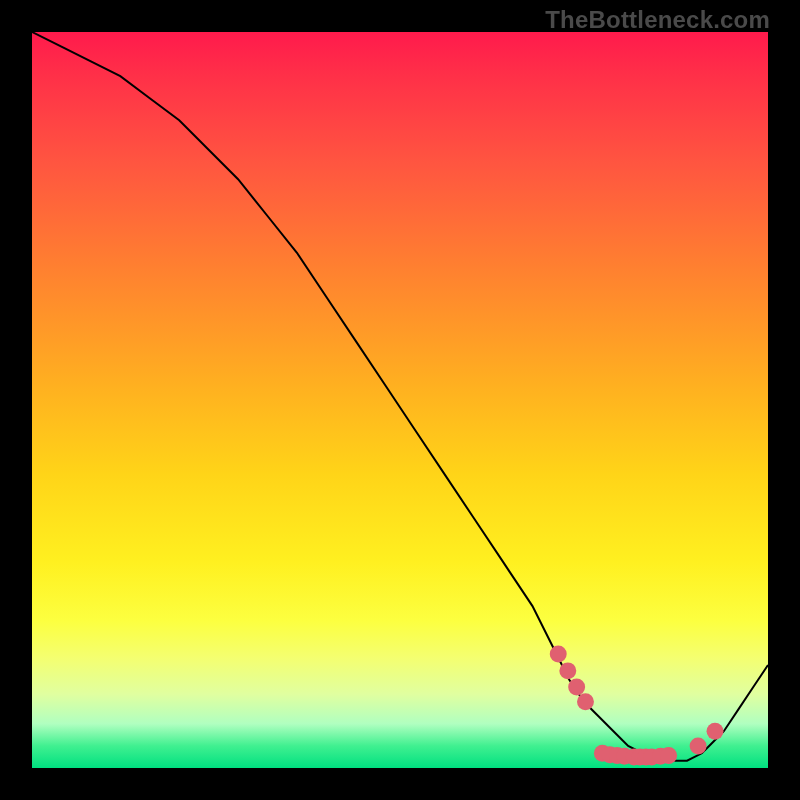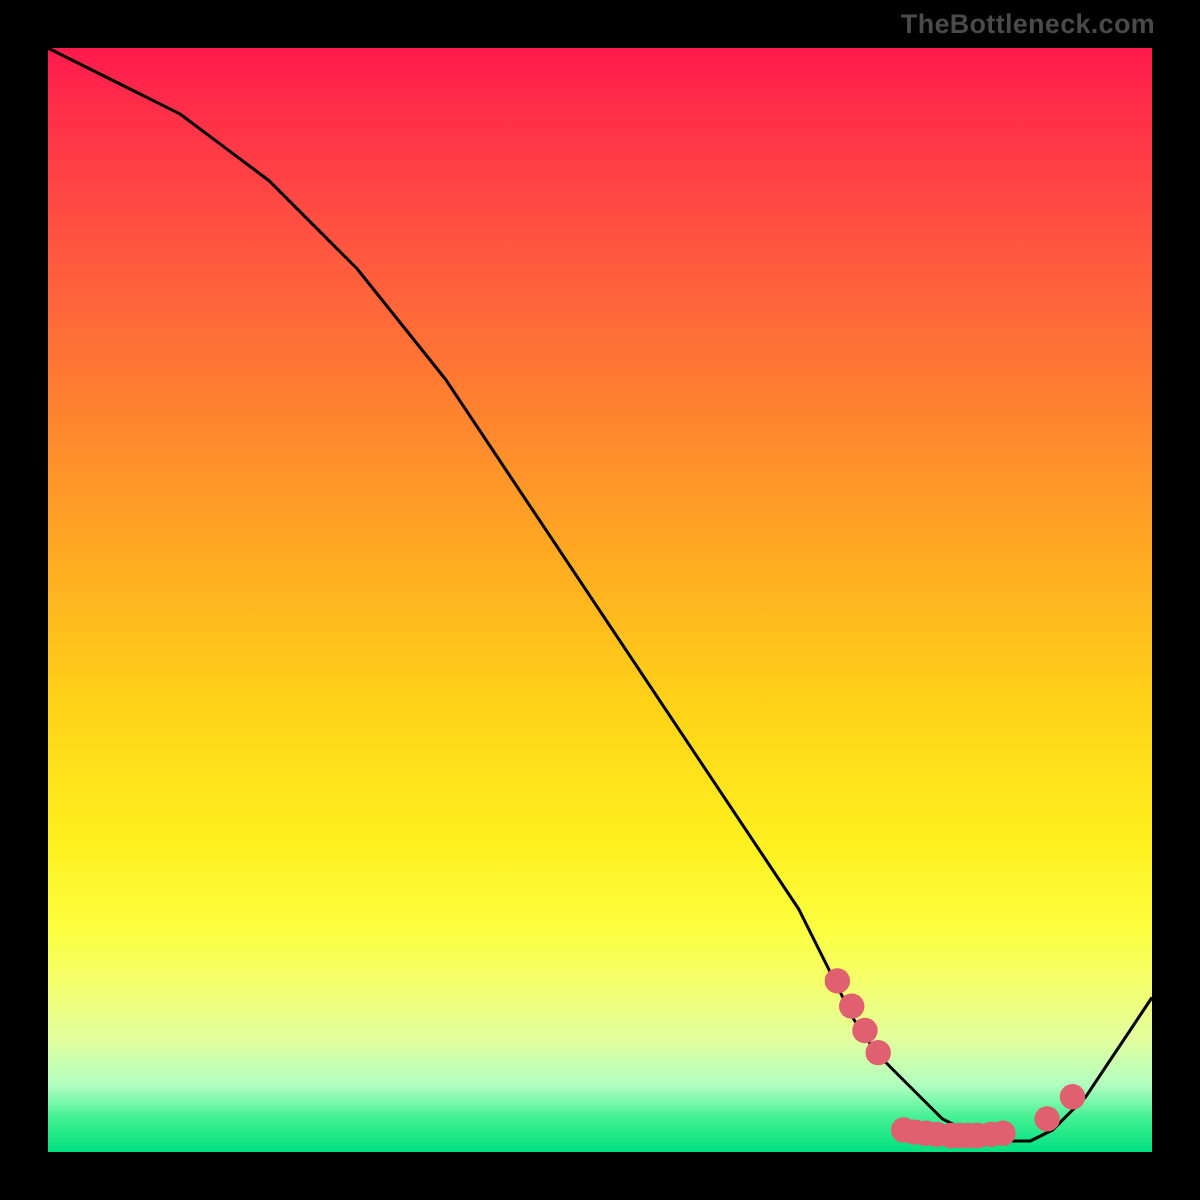--- a/index.html
+++ b/index.html
@@ -46,21 +46,21 @@
     left: 0;
     top: 0;
     width: 100%;
     height: 100%;
   }
   .attribution {
     position: absolute;
     top: 6px;
     right: 30px;
     color: #4a4a4a;
-    font-size: 18px;
+    font-size: 24px;
     font-weight: 600;
     letter-spacing: 0.2px;
     user-select: none;
     margin-left: 44px;
   }
 </style>
 </head>
 <body>
 
 <div class="frame">

